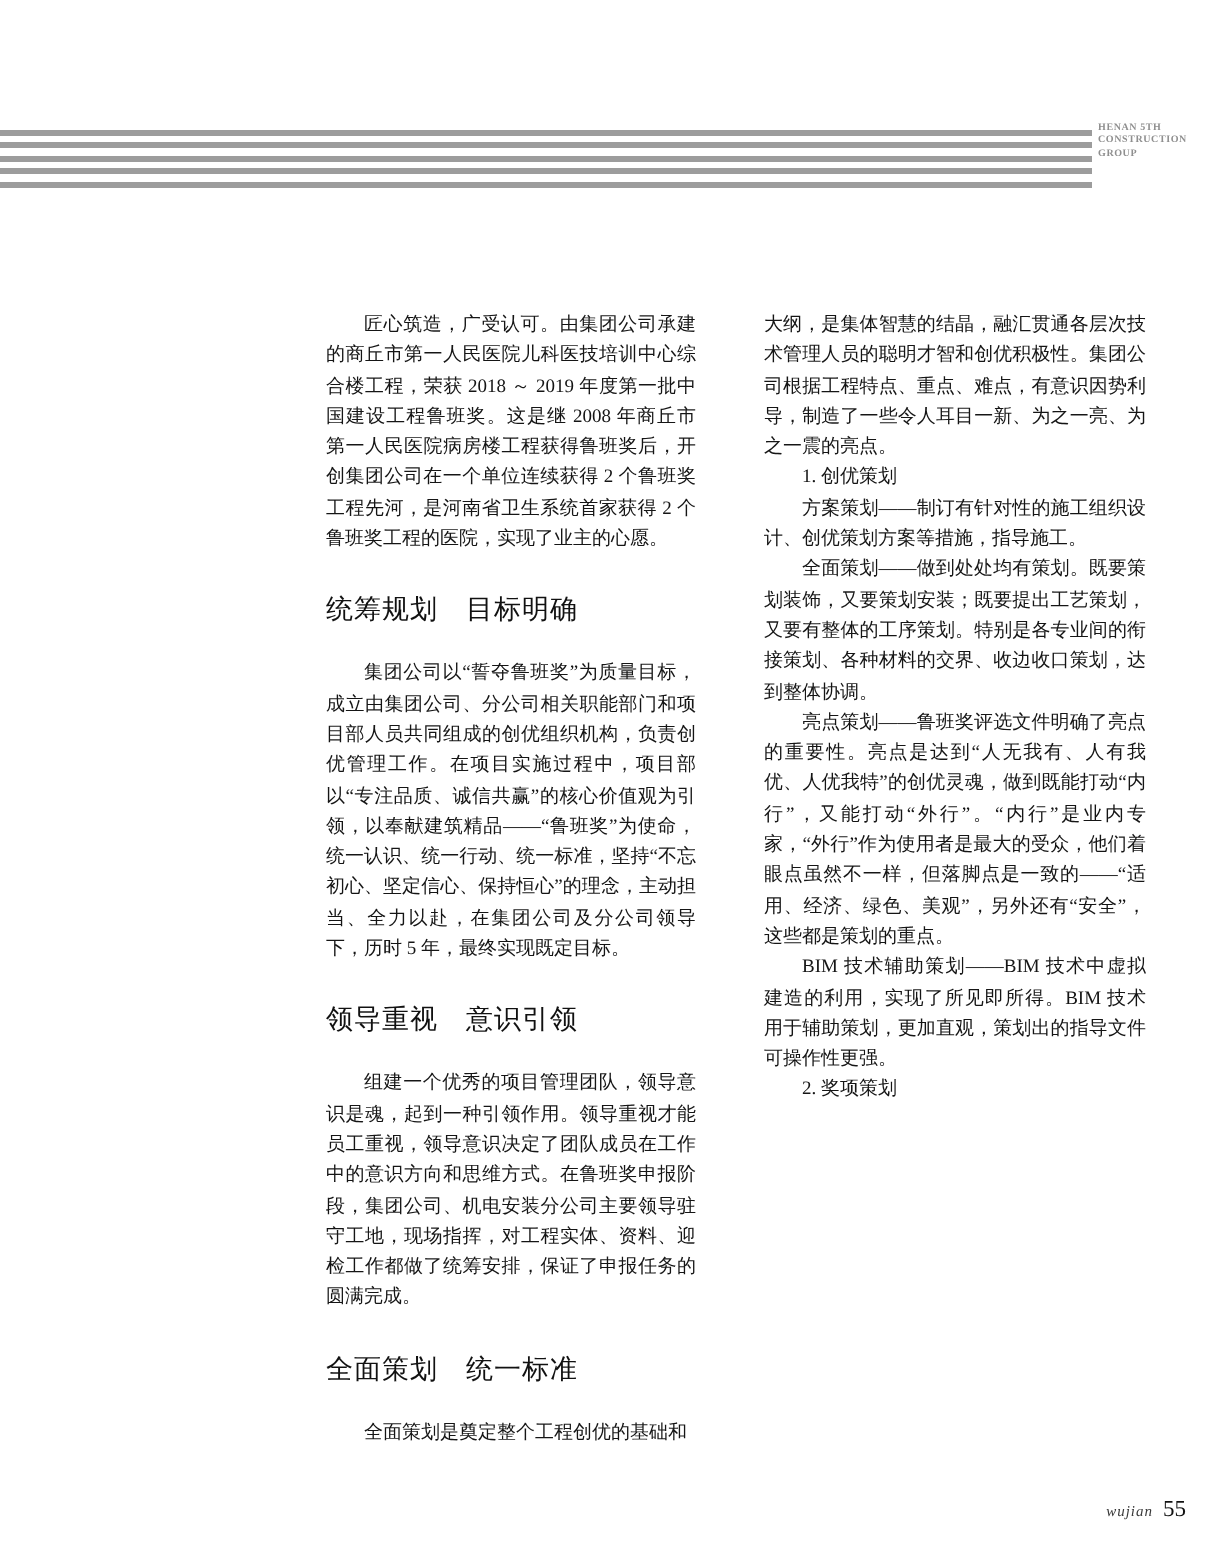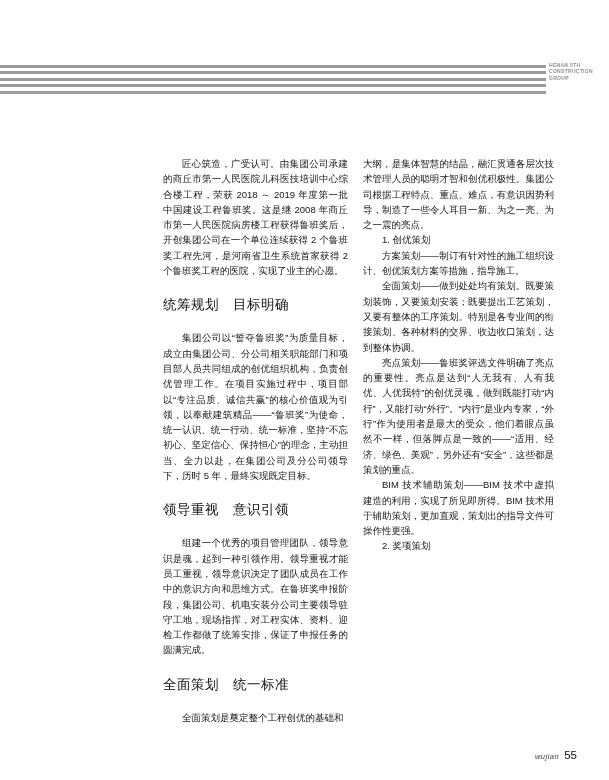--- a/index.html
+++ b/index.html
@@ -2,21 +2,21 @@
 <html><head>
 <meta charset="utf-8">
 <style>
   html, body { margin: 0; padding: 0; background: #e9e9e9; }
   .page {
     position: relative;
     width: 609px;
     height: 780px;
     margin: 0 auto;
     background: #ffffff;
-    font-family: Liberation Sans, sans-serif;
+    font-family: Liberation Serif, serif;
     color: #141414;
     overflow: hidden;
   }
 
   
   .stripes {
     position: absolute;
     top: 65px;
     left: 0;
     width: 546px;
@@ -45,39 +45,39 @@
   .col {
     position: absolute;
     top: 156px;
     font-size: 9.5px;
     line-height: 15.3px;
     text-align: justify;
     text-justify: inter-ideograph;
     color: #151515;
   }
   .col-left  { left: 163px; width: 185px; }
-  .col-right { left: 363px; width: 191px; }
+  .col-right { left: 382px; width: 191px; }
 
   .col p { margin: 0; text-indent: 2em; }
   .col p.no-indent { text-indent: 0; }
 
   .col h2 {
     font-size: 13.5px;
     font-weight: 400;
     line-height: 22px;
     letter-spacing: 0.5px;
     margin: 16px 0 14px 0;
     color: #111111;
     text-indent: 0;
   }
 
   
   .folio {
     position: absolute;
-    right: 32px;
+    right: 16px;
     bottom: 17px;
     white-space: nowrap;
   }
   .folio .brand {
     font-size: 7.5px;
     font-style: italic;
     color: #3a3a3a;
     letter-spacing: 0.5px;
     margin-right: 5px;
   }

